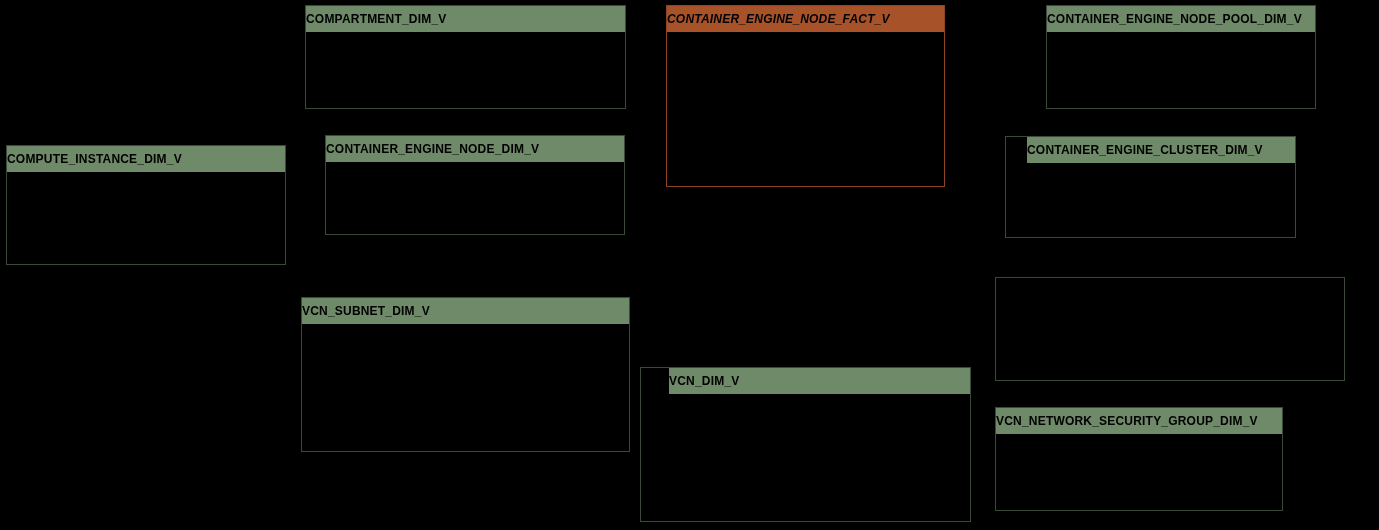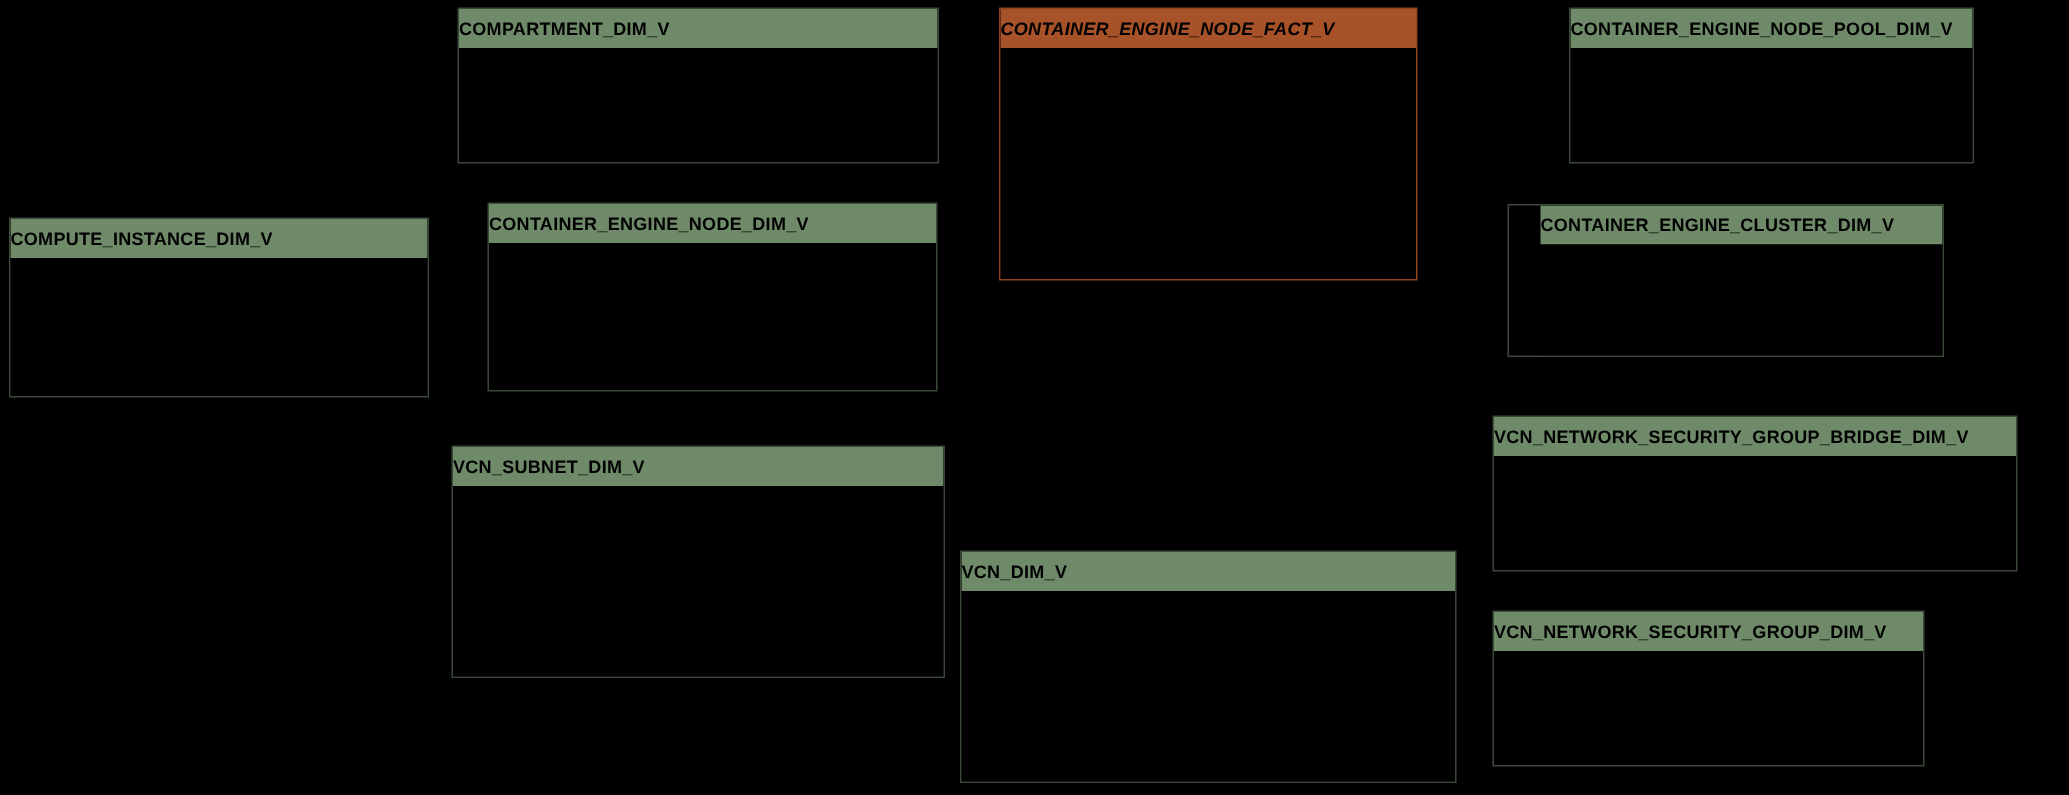--- a/index.html
+++ b/index.html
@@ -65,37 +65,36 @@
       <div class="entity-body"></div>
     </div>
     <div class="entity" style="left: 1005px; top: 5px; width: 270px; height: 104px; margin-left: 41px;">
       <div class="entity-header">CONTAINER_ENGINE_NODE_POOL_DIM_V</div>
       <div class="entity-body"></div>
     </div>
     <div class="entity" style="left: 6px; top: 145px; width: 280px; height: 120px;">
       <div class="entity-header">COMPUTE_INSTANCE_DIM_V</div>
       <div class="entity-body"></div>
     </div>
-    <div class="entity" style="left: 325px; top: 135px; width: 300px; height: 126px;">
+    <div class="entity" style="left: 325px; top: 135px; width: 300px; height: 100px;">
       <div class="entity-header">CONTAINER_ENGINE_NODE_DIM_V</div>
       <div class="entity-body"></div>
     </div>
     <div class="entity" style="left: 1005px; top: 136px; width: 291px; height: 102px; padding-left: 21px;">
       <div class="entity-header">CONTAINER_ENGINE_CLUSTER_DIM_V</div>
       <div class="entity-body"></div>
     </div>
     <div class="entity" style="left: 301px; top: 297px; width: 329px; height: 155px;">
       <div class="entity-header">VCN_SUBNET_DIM_V</div>
       <div class="entity-body"></div>
     </div>
     <div class="entity" style="left: 995px; top: 277px; width: 350px; height: 104px;">
-      <div class="entity-header">VCN_NETWORK_SECURITY_GROUP_BRIDGE_DIM_V</div>
       <div class="entity-body"></div>
     </div>
-    <div class="entity" style="left: 640px; top: 367px; width: 331px; height: 155px;">
+    <div class="entity" style="left: 640px; top: 367px; width: 331px; height: 155px; padding-left: 28px;">
       <div class="entity-header">VCN_DIM_V</div>
       <div class="entity-body"></div>
     </div>
     <div class="entity" style="left: 995px; top: 407px; width: 288px; height: 104px;">
       <div class="entity-header">VCN_NETWORK_SECURITY_GROUP_DIM_V</div>
       <div class="entity-body"></div>
     </div>
   </div>
 
 </body></html>

